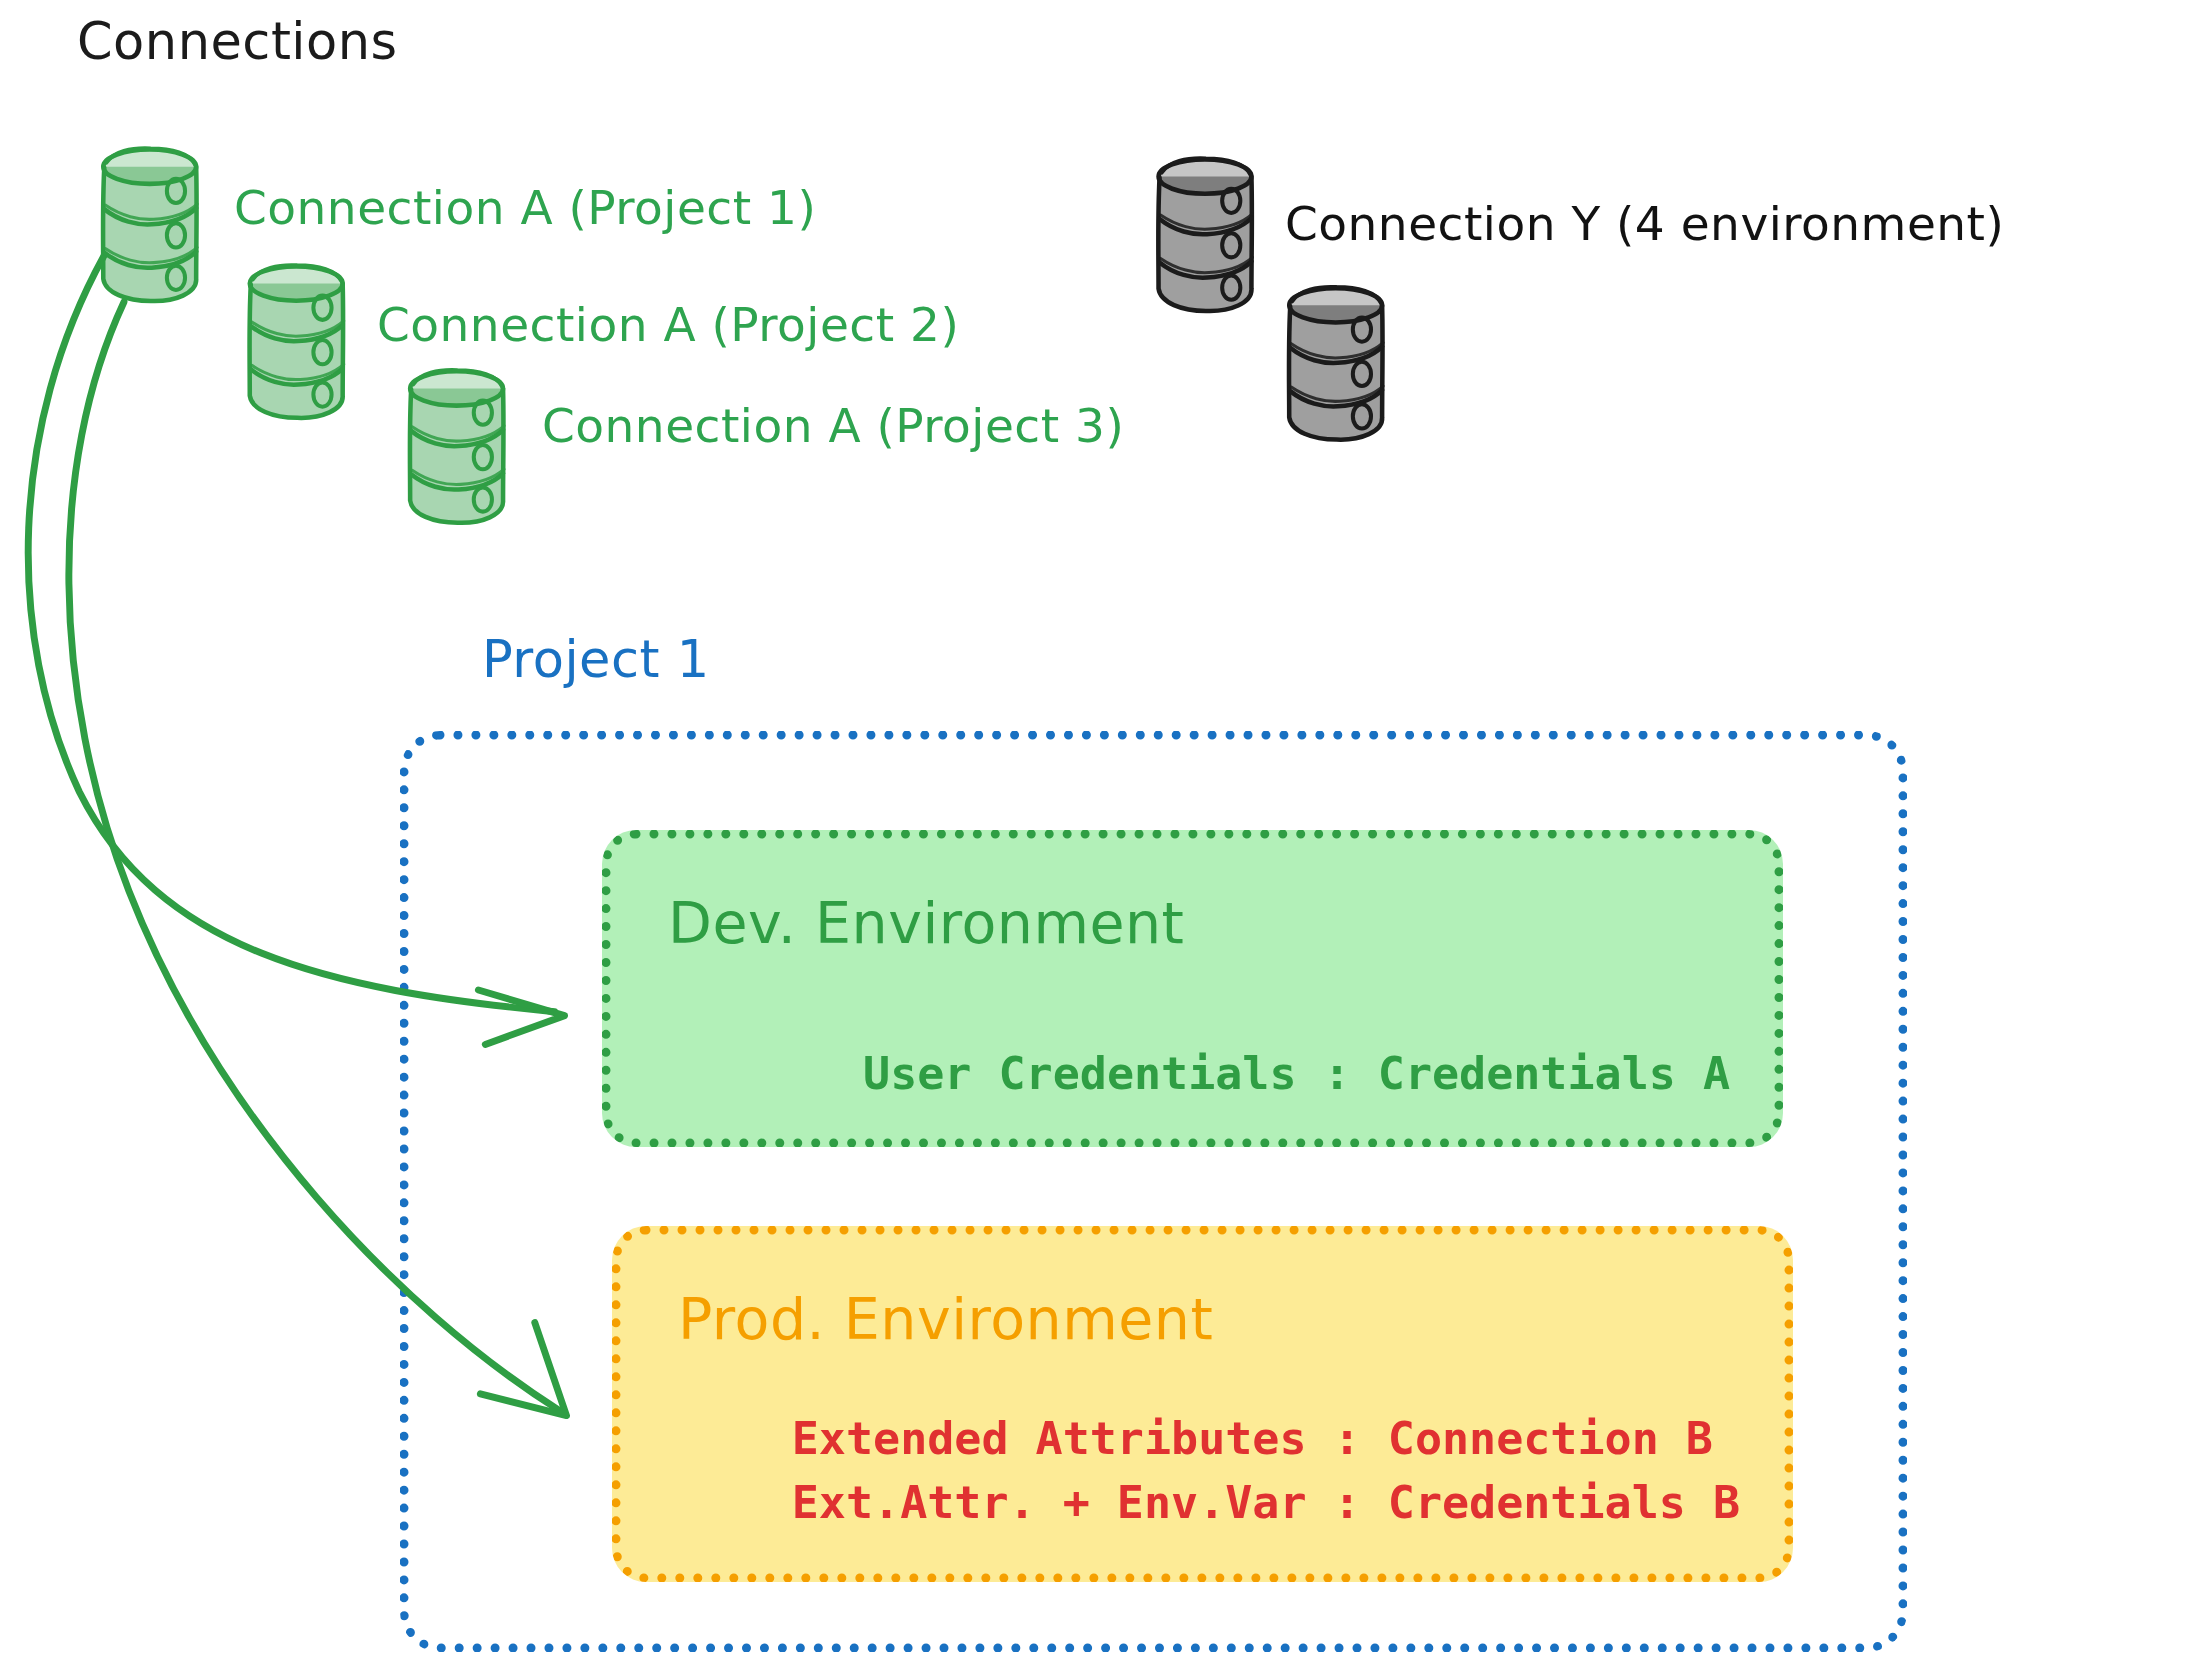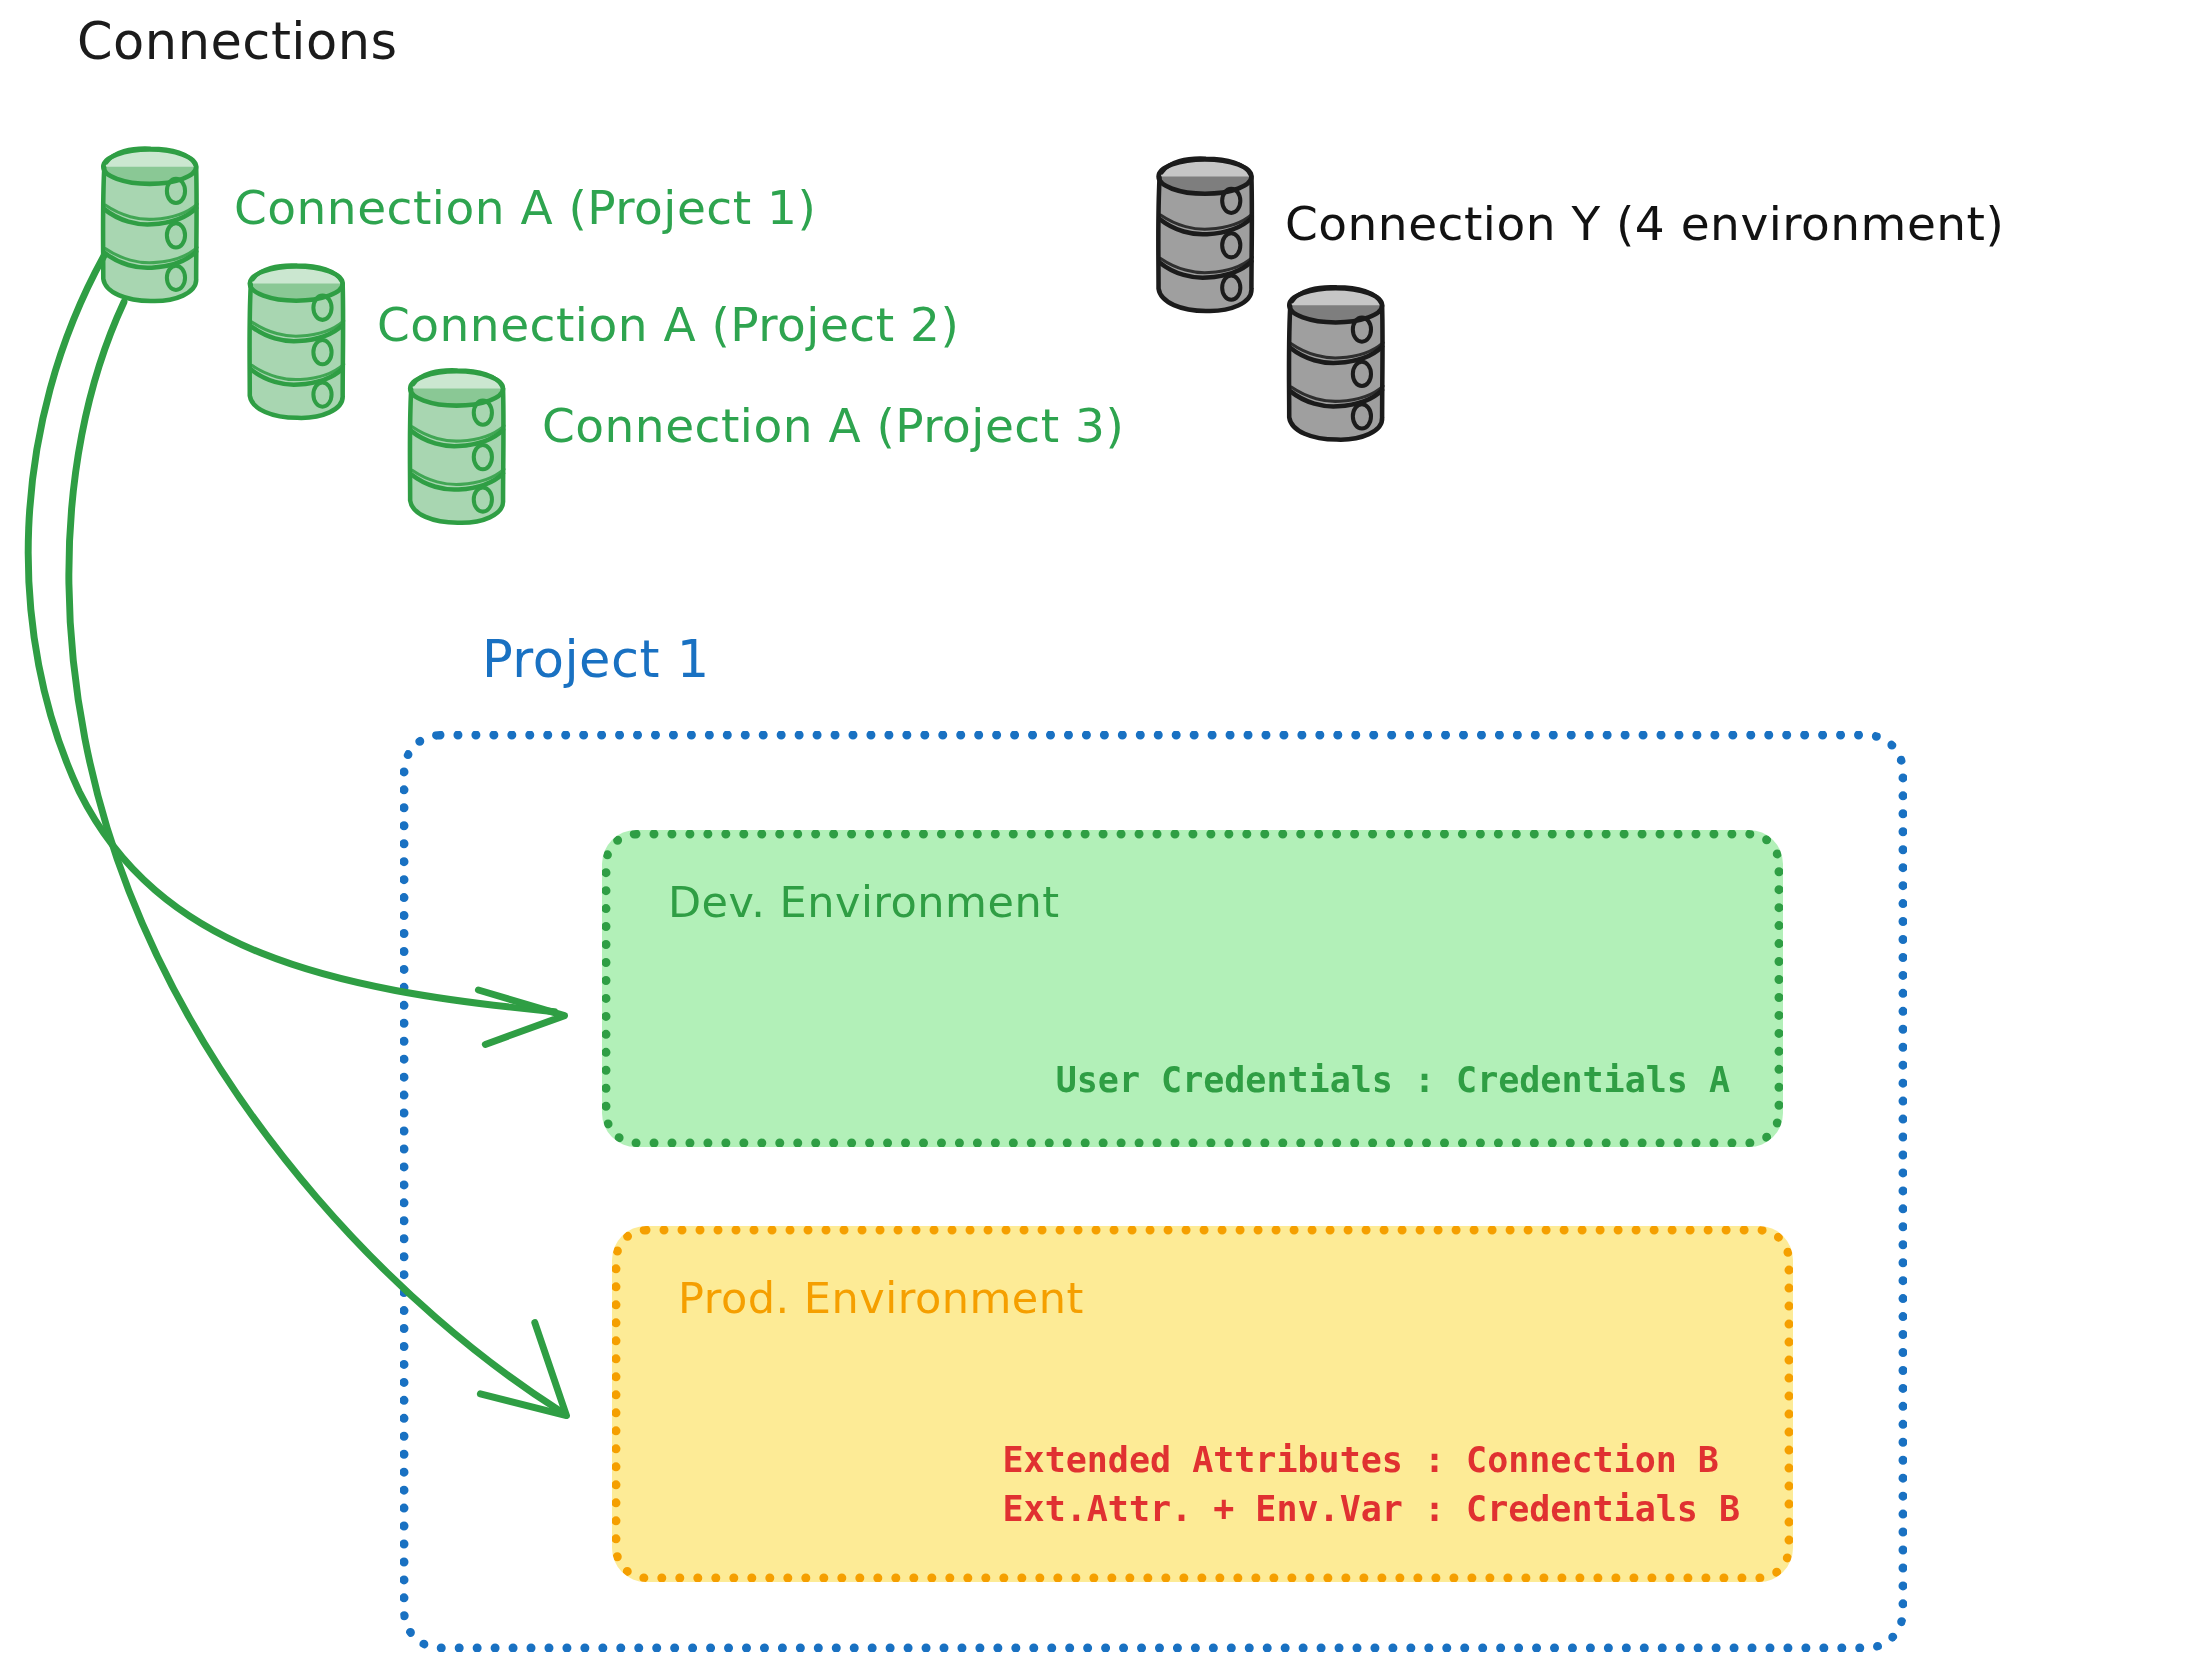--- a/index.html
+++ b/index.html
@@ -103,38 +103,38 @@
     width: 1181px; height: 356px;
     border-width: 9px;
     border-color: #f59f00;
     background: #fdeb96;
     z-index: 3;
     margin-left: 10px;
   }
 
   .env-title {
     position: absolute;
-    left: 57px; top: 42px;
-    font-size: 43px;
+    left: 57px; top: 56px;
+    font-size: 57px;
     white-space: nowrap;
     line-height: 1;
   }
   #dev-env-box .env-title  { color: #2f9e44; }
   #prod-env-box .env-title { color: #f59f00; }
 
   .env-rows {
     position: absolute;
     right: 44px;
     text-align: left;
   }
   #dev-env-rows  { bottom: 32px; }
   #prod-env-rows { bottom: 38px; }
 
   .env-row {
-    font-size: 35px;
+    font-size: 45px;
     line-height: 1.42;
     white-space: pre;
   }
   .row-green { color: #2f9e44; }
   .row-red   { color: #e03131; }
 </style>
 </head>
 <body>
 
 <div id="canvas">

